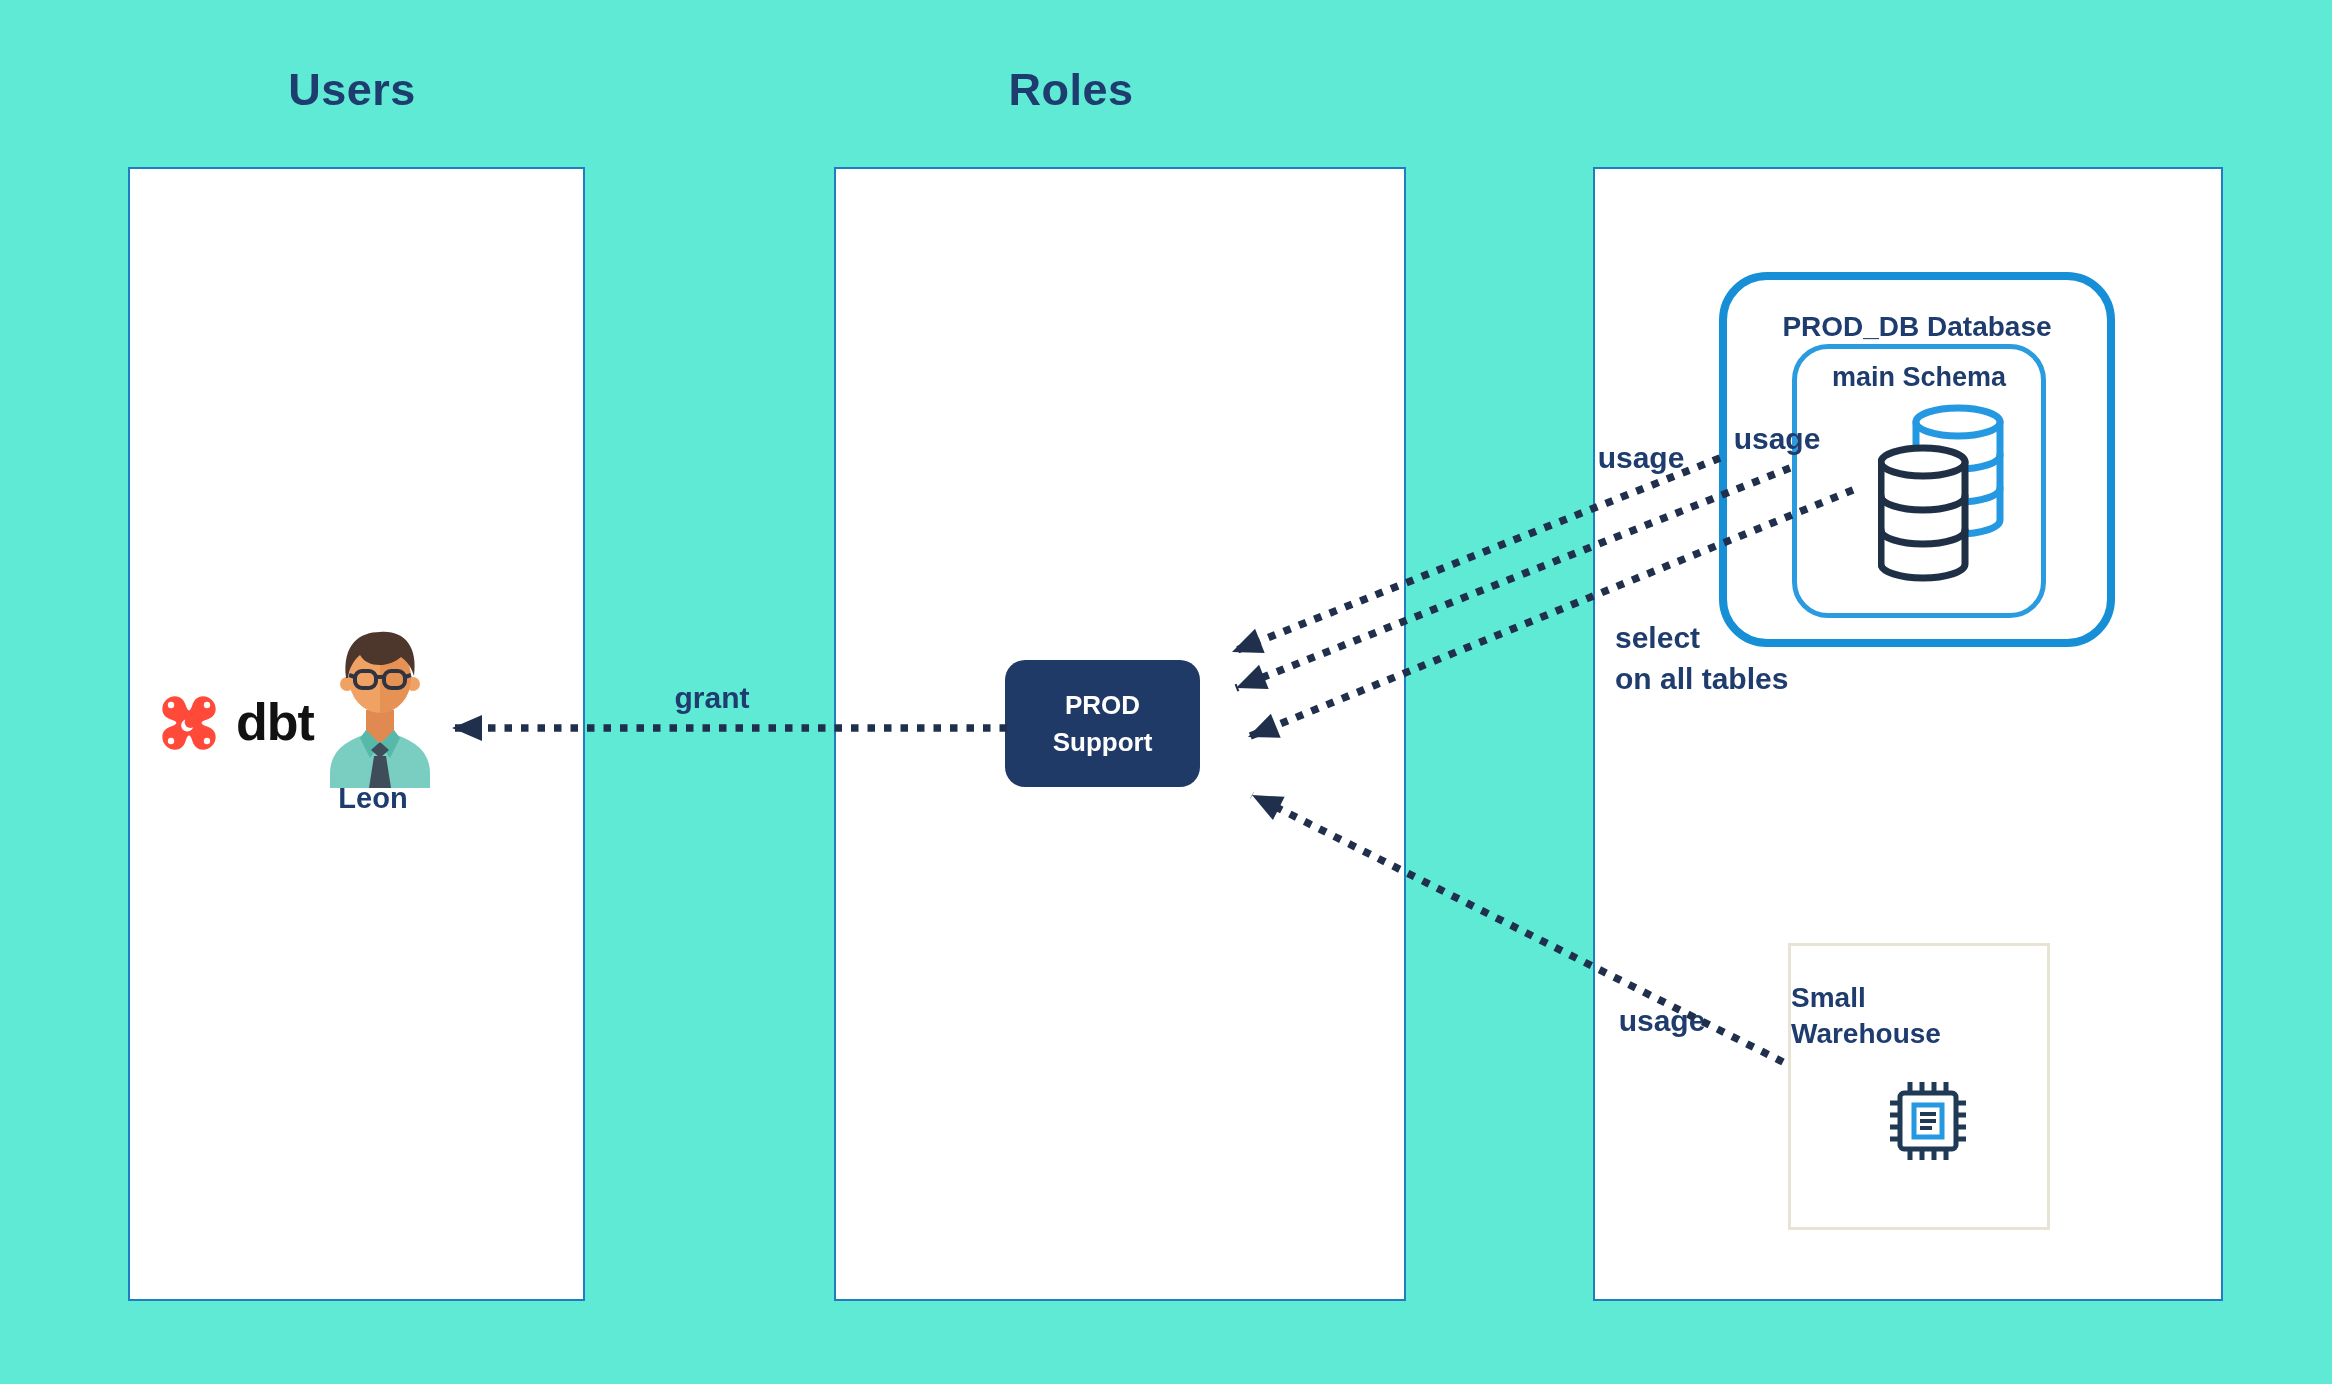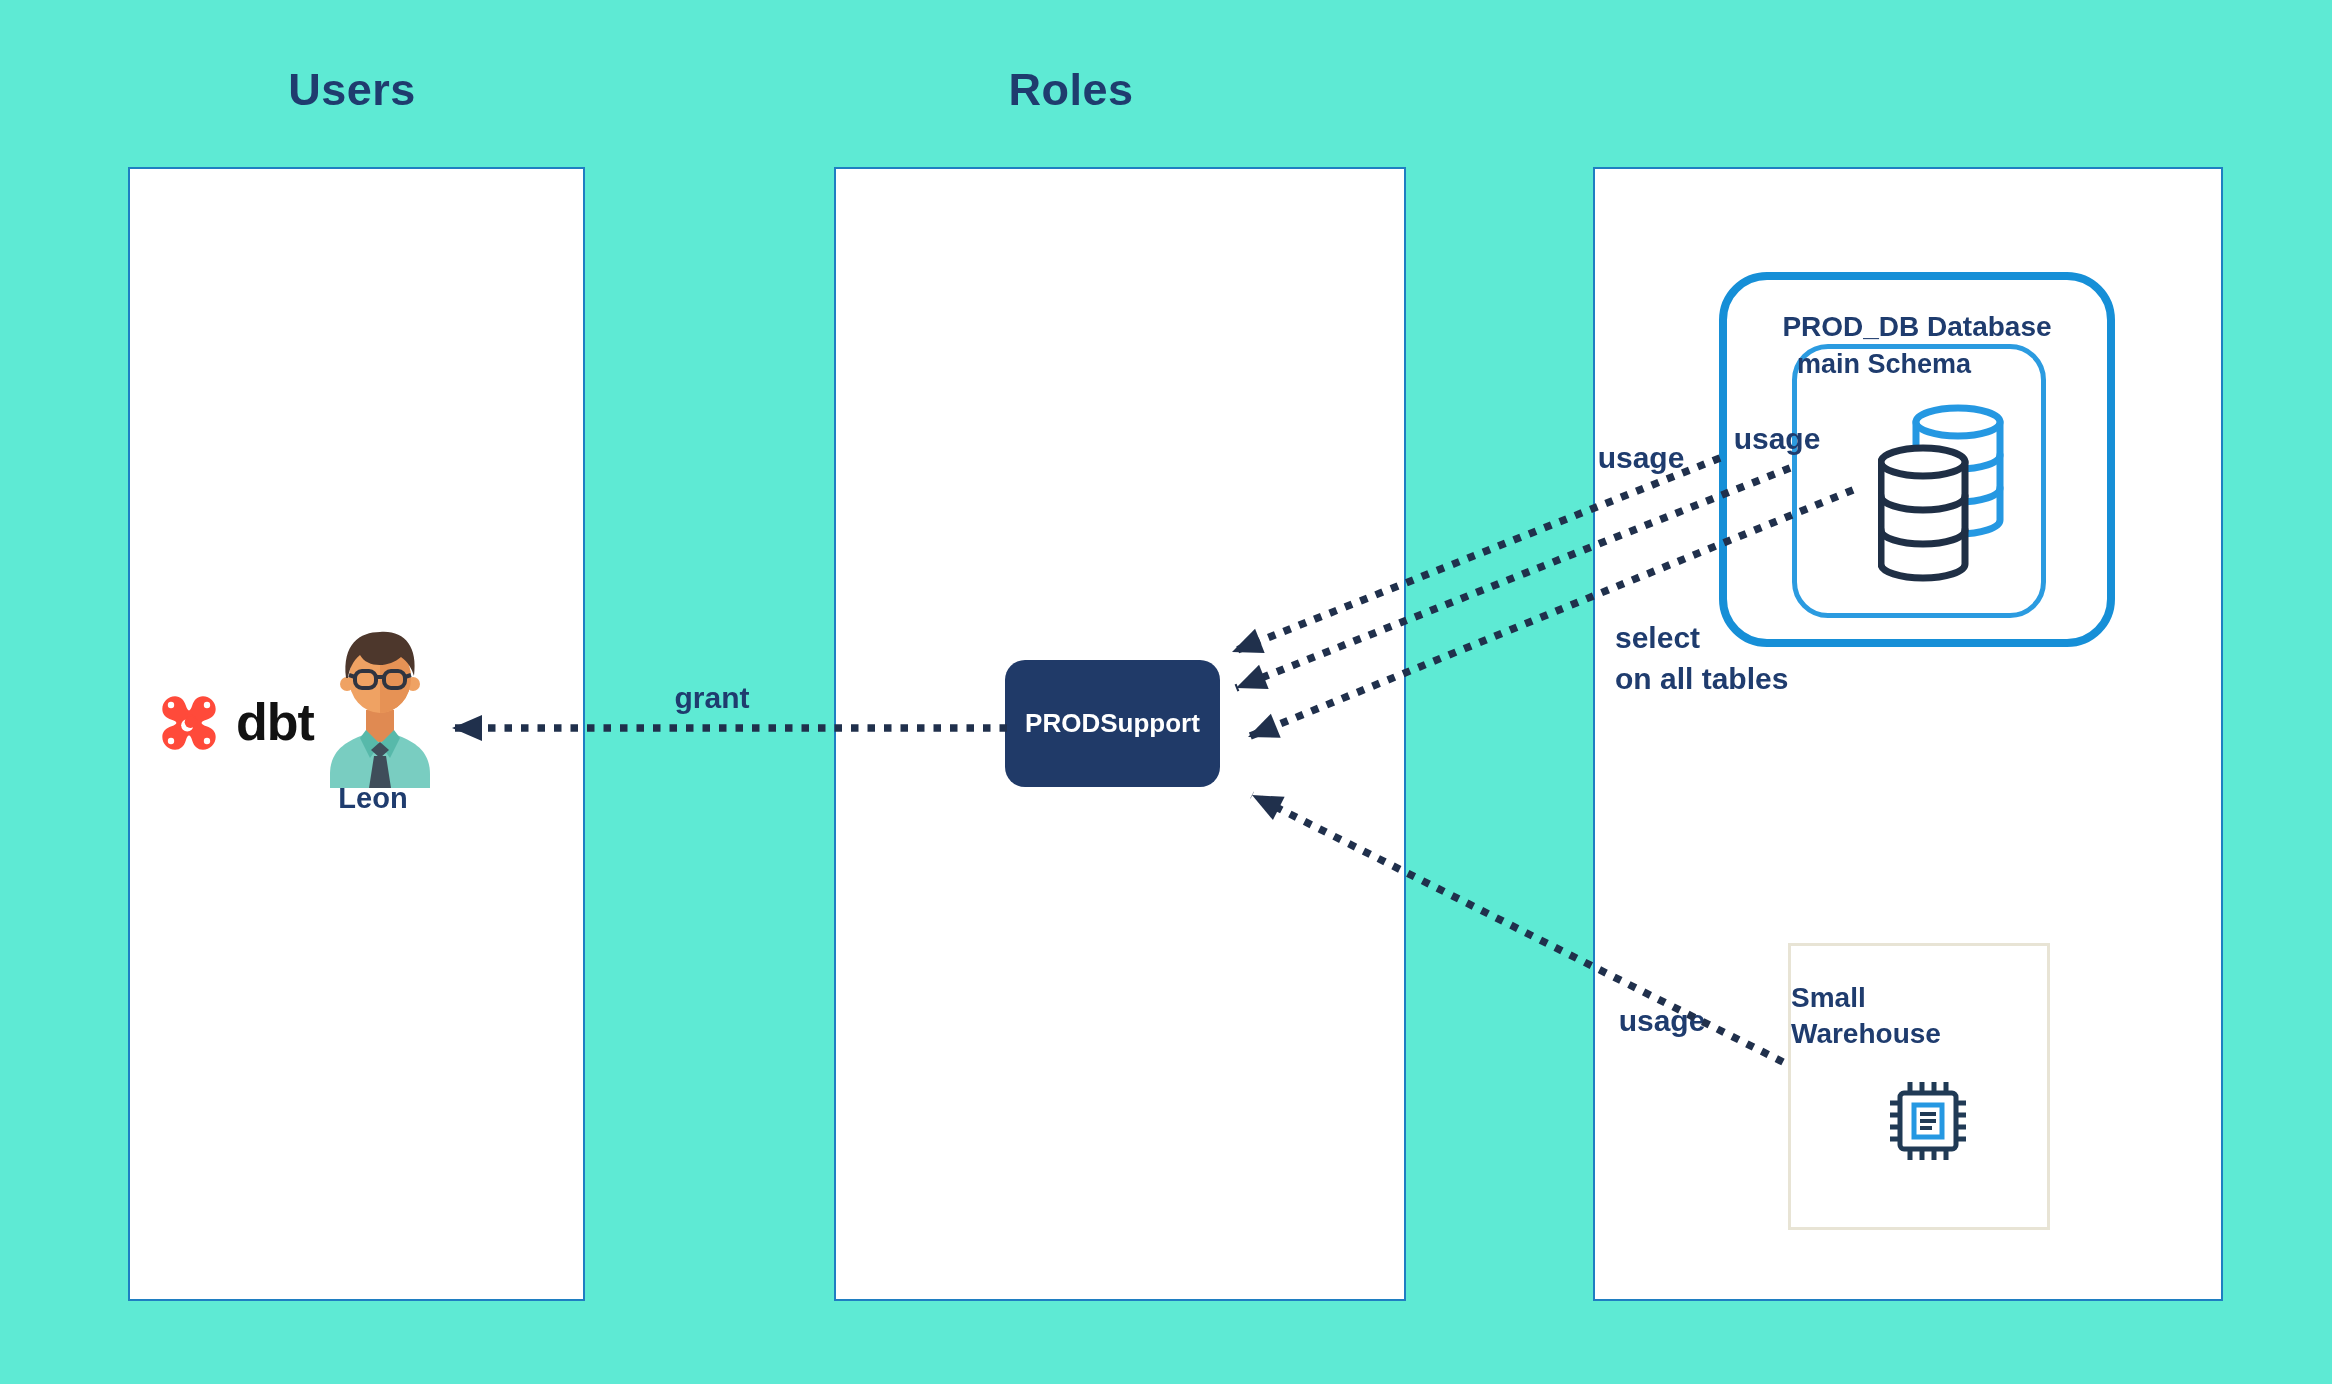--- a/index.html
+++ b/index.html
@@ -20,30 +20,30 @@
   .centered{text-align:center;}
   #proddb-box{
     position:absolute;left:1719px;top:272px;width:380px;height:359px;
     border:8px solid #168fd7;border-radius:48px;background:#ffffff;
   }
   #proddb-title{padding-top:31px;text-align:center;font-size:28px;font-weight:bold;color:#1f3c6e;}
   #schema-box{
     position:absolute;left:1792px;top:344px;width:244px;height:264px;
     border:5px solid #2b9be0;border-radius:36px;background:#ffffff;
   }
-  #schema-title{padding-top:0;text-align:left;font-size:27px;font-weight:bold;color:#1f3c6e;}
+  #schema-title{padding-top:13px;text-align:center;font-size:27px;font-weight:bold;color:#1f3c6e;}
   #warehouse-box{
     position:absolute;left:1788px;top:943px;width:256px;height:281px;
     border:3px solid #e8e4d5;background:#ffffff;
   }
   #warehouse-title{padding-top:34px;text-align:left;font-size:28px;line-height:36px;font-weight:bold;color:#1f3c6e;}
   #role-box{
-    position:absolute;left:1005px;top:660px;width:215px;height:127px;
+    position:absolute;left:1005px;top:660px;width:195px;height:127px;
     background:#203a68;border-radius:20px;color:#ffffff;
-    display:flex;flex-direction:row;justify-content:center;align-items:center;
+    display:flex;flex-direction:column;justify-content:center;align-items:center;
     font-size:26px;line-height:37px;font-weight:bold;
   }
   #dbt-text{
     position:absolute;left:236px;top:694px;width:100px;height:56px;
     font-size:52px;line-height:56px;font-weight:bold;color:#121212;letter-spacing:-1px;
   }
   #leon-label{position:absolute;left:273px;top:782px;width:200px;text-align:center;
     font-size:29px;font-weight:bold;color:#1f3c6e;}
   #edges-svg{position:absolute;left:0;top:0;pointer-events:none;}
   .abs{position:absolute;}

